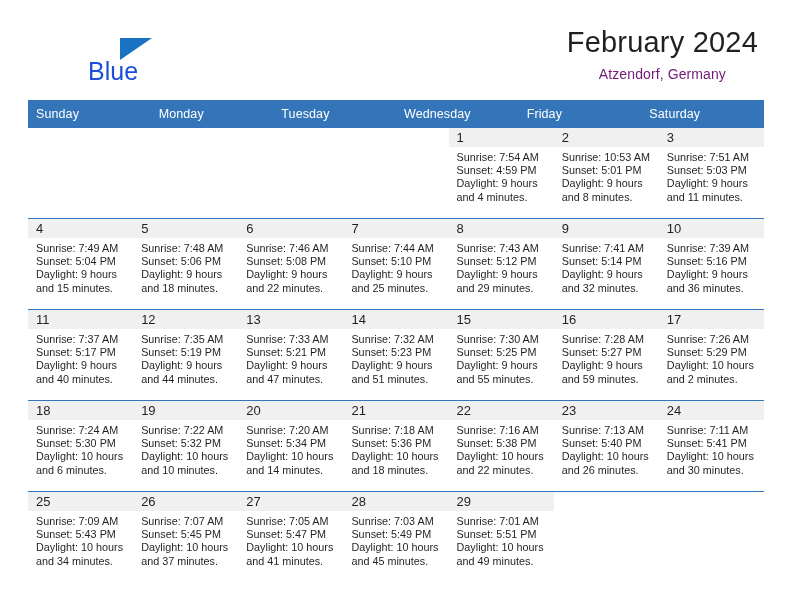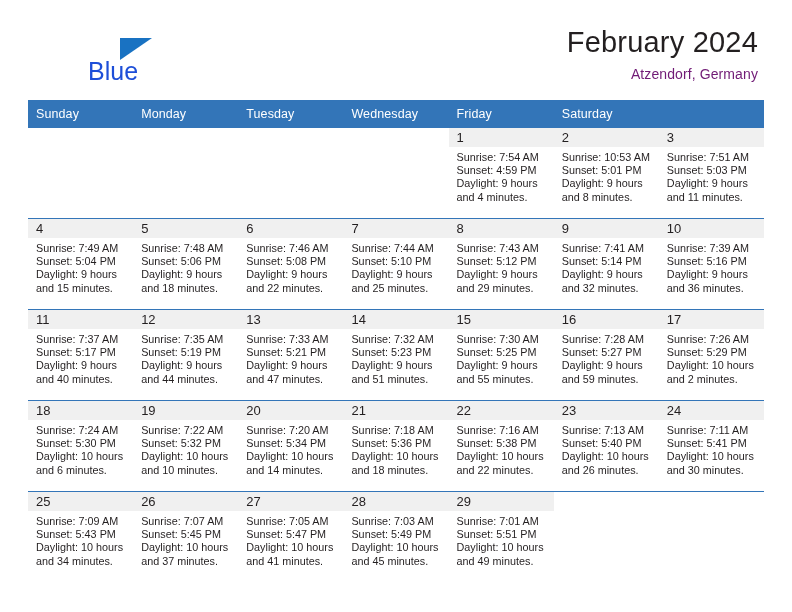--- a/index.html
+++ b/index.html
@@ -22,27 +22,27 @@
   .brand-tri {
     position: absolute; left: 92px; top: 12px;
     width: 0; height: 0;
     border-left: 32px solid #1972c2;
     border-bottom: 22px solid transparent;
   }
   .brand-blue {
     position: absolute; left: 60px; top: 33px;
     font-size: 25px; color: #1d4ed8; line-height: 1; font-weight: 400;
   }
-  .titles { text-align: right; padding-right: 6px; }
+  .titles { text-align: center; padding-right: 6px; }
   .cal-title { font-size: 29px; font-weight: 400; color: #231f20; line-height: 1.15; letter-spacing: .2px; }
   .cal-sub { font-size: 14px; color: #701a75; margin-top: 7px; letter-spacing: .1px; }
 
   
   .calendar { margin-top: 12px; width: 736px; }
-  .dow-row { display: grid; grid-template-columns: repeat(7, 1fr); background: #3375b8; }
+  .dow-row { display: grid; grid-template-columns: repeat(6, 1fr); background: #3375b8; }
   .dow {
     color: #ffffff; font-size: 12.5px; padding: 7px 0 7px 8px; letter-spacing: .1px;
   }
   .week {
     display: grid; grid-template-columns: repeat(7, 1fr);
     border-top: 1px solid #3375b8;
   }
   .week:first-of-type { border-top: none; }
   .cell { height: 90px; position: relative; background: #ffffff; }
   .cell.filled .daynum-band { background: #f0f0f0; }

